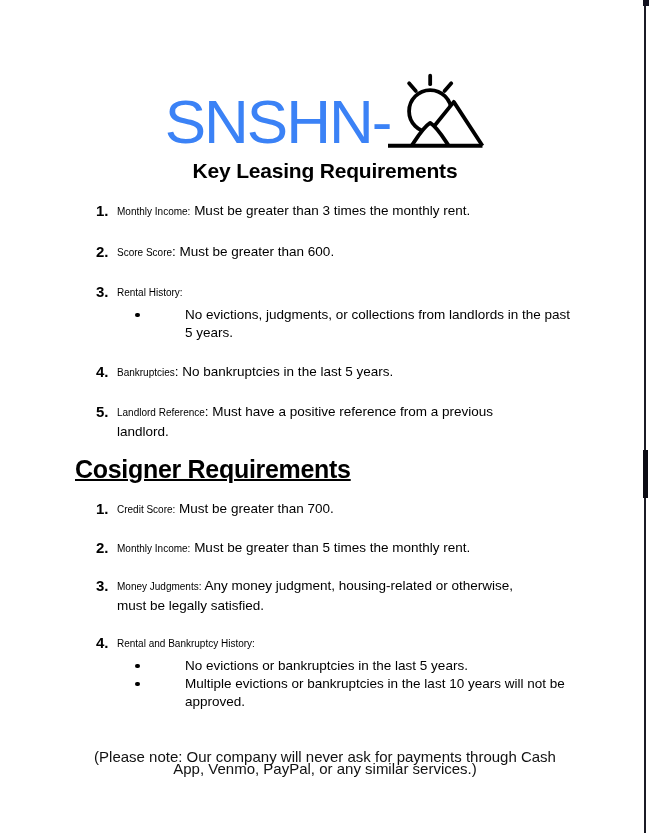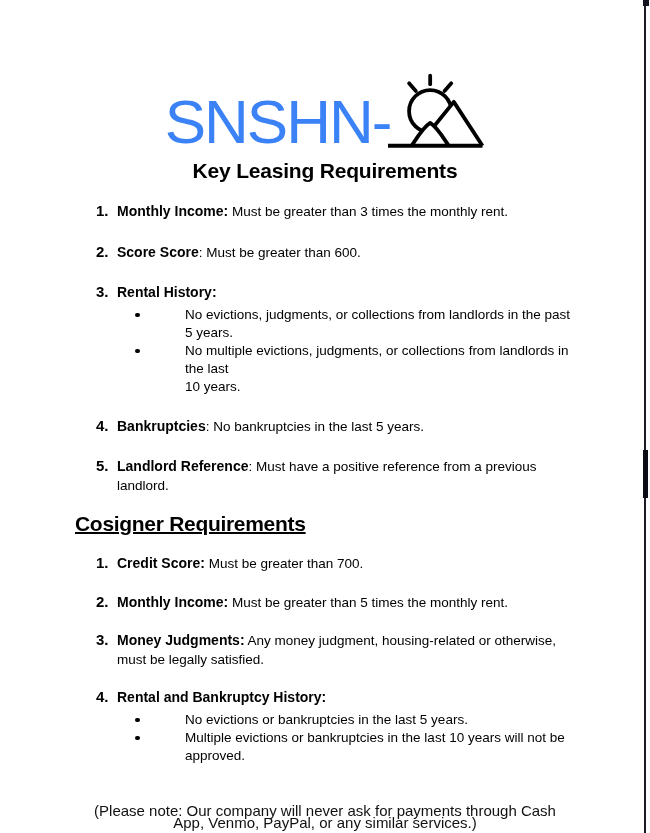--- a/index.html
+++ b/index.html
@@ -27,40 +27,40 @@
 
   
   .main-heading {
     margin: 12px 0 0 0; text-align: center;
     font-size: 21px; line-height: 26px; font-weight: bold;
     text-decoration-thickness: 2px;
     letter-spacing: -0.2px;
   }
   .cosigner-heading {
     margin: 16px 0 0 -5px;
-    font-size: 21px; line-height: 25px; font-weight: bold;
+    font-size: 25px; line-height: 25px; font-weight: bold;
     text-decoration: underline; text-decoration-thickness: 2px;
     letter-spacing: -0.3px;
   }
 
   
   .req-list { margin-top: 18px; padding-left: 16px; }
   .item {
     display: flex;
     font-size: 13.5px; line-height: 18.5px;
     margin-bottom: 21px;
   }
   .cosigner .item { margin-bottom: 19px; }
   .item:last-child { margin-bottom: 0; }
   .num {
     font-weight: bold; font-size: 15px; line-height: 18.5px;
     width: 21px; flex-shrink: 0;
   }
   .item-body { flex: 1; }
-  .label { font-weight: bold; font-size: 14px; text-align: center; }
+  .label { font-weight: normal; font-size: 10px; text-align: center; }
 
   .bullets { margin-top: 3px; }
   .bullet { display: flex; line-height: 18px; gap: 33px; }
   .dot-col { width: 17px; margin-left: 18px; flex-shrink: 0; padding-top: 7px; }
   .dot { display: block; width: 4.5px; height: 4.5px; border-radius: 50%; background: #000; }
   .bullet-text { flex: 1; }
 
   
   .footer-note {
     margin-top: 40px; text-align: center;
@@ -119,29 +119,20 @@
       <div class="item-body">
         <span class="label">Rental History:</span><span></span>
         <div class="bullets">
           <div class="bullet">
             <span class="dot-col">
                 <span class="dot"></span>
               </span>
             <div class="bullet-text">
               <div>No evictions, judgments, or collections from landlords in the past 5 years.</div>
               <div></div>
-            </div>
-          </div>
-          <div class="bullet">
-            <span class="dot-col">
-                <span class="dot"></span>
-              </span>
-            <div class="bullet-text">
-              <div>No multiple evictions, judgments, or collections from landlords in the last</div>
-              <div>10 years.</div>
             </div>
           </div>
         </div>
       </div>
     </div>
 
     <div class="item">
       <span class="num">4.</span>
       <div class="item-body">
         <span class="label">Bankruptcies</span><span>: No bankruptcies in the last 5 years.</span>

